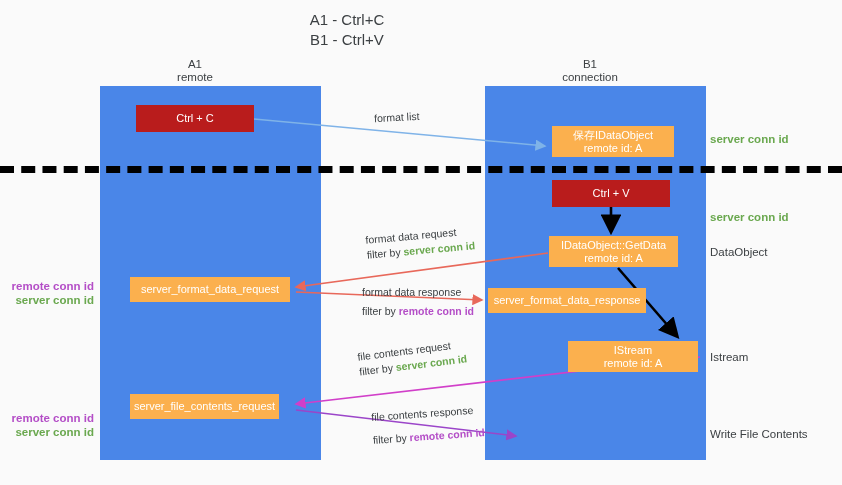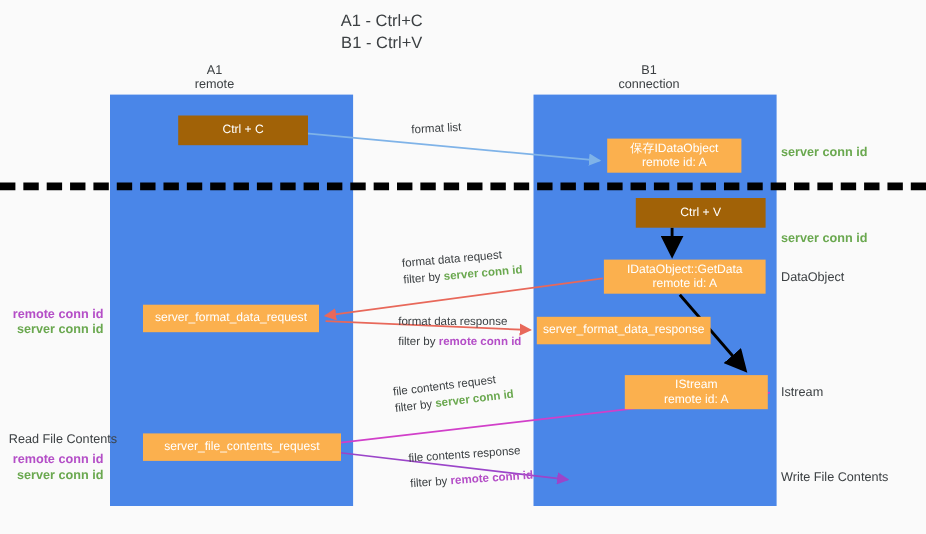--- a/index.html
+++ b/index.html
@@ -38,31 +38,31 @@
   }
 
   
   .box{
     box-sizing:border-box;
     display:flex;flex-direction:column;
     align-items:center;justify-content:center;
     color:#ffffff;font-size:11px;line-height:13px;
     text-align:center;
   }
-  .green{background:#a16207;margin-left:26px;}
+  .green{background:#b91c1c;}
   .orange{background:#fbb04e;}
 
   #boxCtrlC{left:136px;top:105px;width:118px;height:27px;}
   #boxSave{left:552px;top:126px;width:122px;height:31px;}
   #boxCtrlV{left:552px;top:180px;width:118px;height:27px;}
-  #boxGetData{left:549px;top:236px;width:147px;height:31px;}
+  #boxGetData{left:549px;top:236px;width:129px;height:31px;}
   #boxFdReq{left:130px;top:277px;width:160px;height:25px;}
   #boxFdResp{left:488px;top:288px;width:158px;height:25px;}
   #boxIStream{left:568px;top:341px;width:130px;height:31px;}
-  #boxFcReq{left:130px;top:394px;width:180px;height:25px;}
+  #boxFcReq{left:130px;top:394px;width:149px;height:25px;}
   #boxFcResp{left:522px;top:424px;width:164px;height:25px;}
 
   
   .side-label{font-size:11.5px;color:#3c4043;white-space:nowrap;}
   .green-txt{color:#6aa84f;font-weight:bold;}
   .purple-txt{color:#b44ec7;font-weight:bold;}
 
   #sideServer1{left:710px;top:133px;}
   #sideServer2{left:710px;top:211px;}
   #sideDataObject{left:710px;top:246px;}
@@ -209,20 +209,19 @@
   <div class="abs side-label green-txt" id="sideServer2">server conn id</div>
   <div class="abs side-label" id="sideDataObject">DataObject</div>
   <div class="abs side-label" id="sideIstream">Istream</div>
   <div class="abs side-label" id="sideWriteFile">Write File Contents</div>
 
   <div class="abs left-block" id="leftConn1">
     <div class="purple-txt">remote conn id</div>
     <div class="green-txt">server conn id</div>
   </div>
 
-  <div class="abs left-block" id="leftRead">Read File Contents</div>
 
   <div class="abs left-block" id="leftConn2">
     <div class="purple-txt">remote conn id</div>
     <div class="green-txt">server conn id</div>
   </div>
 
 </div>
 
 </body></html>

